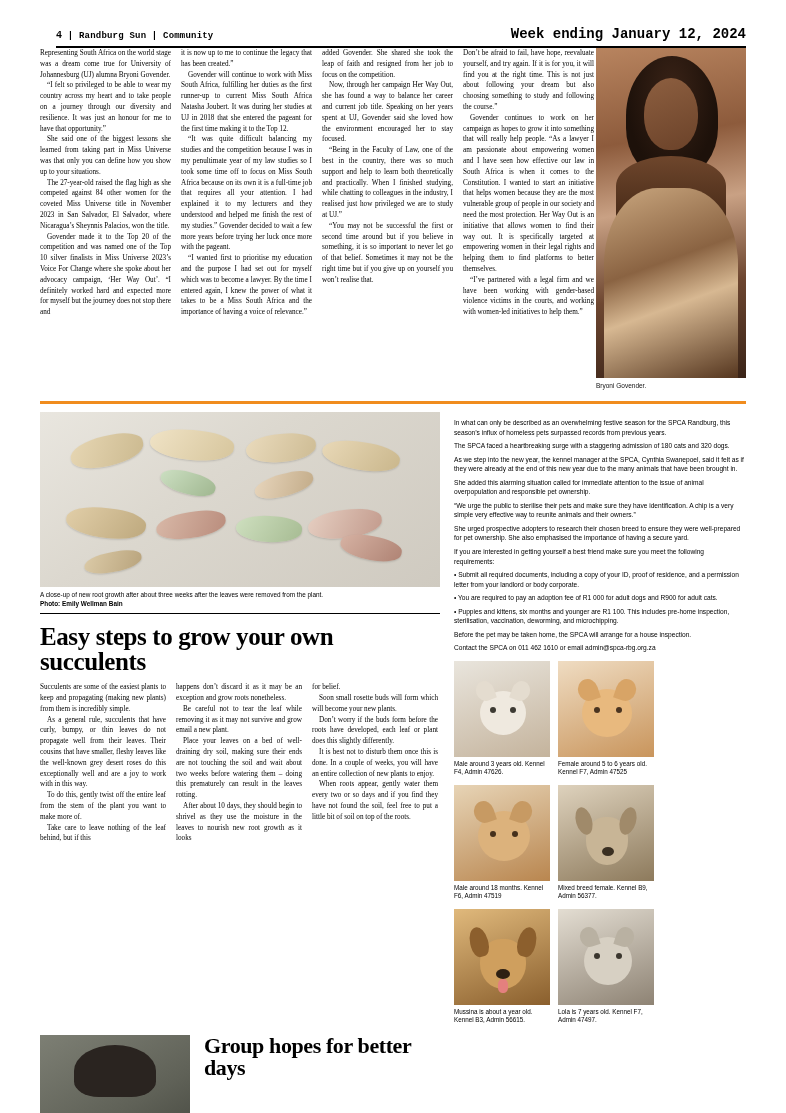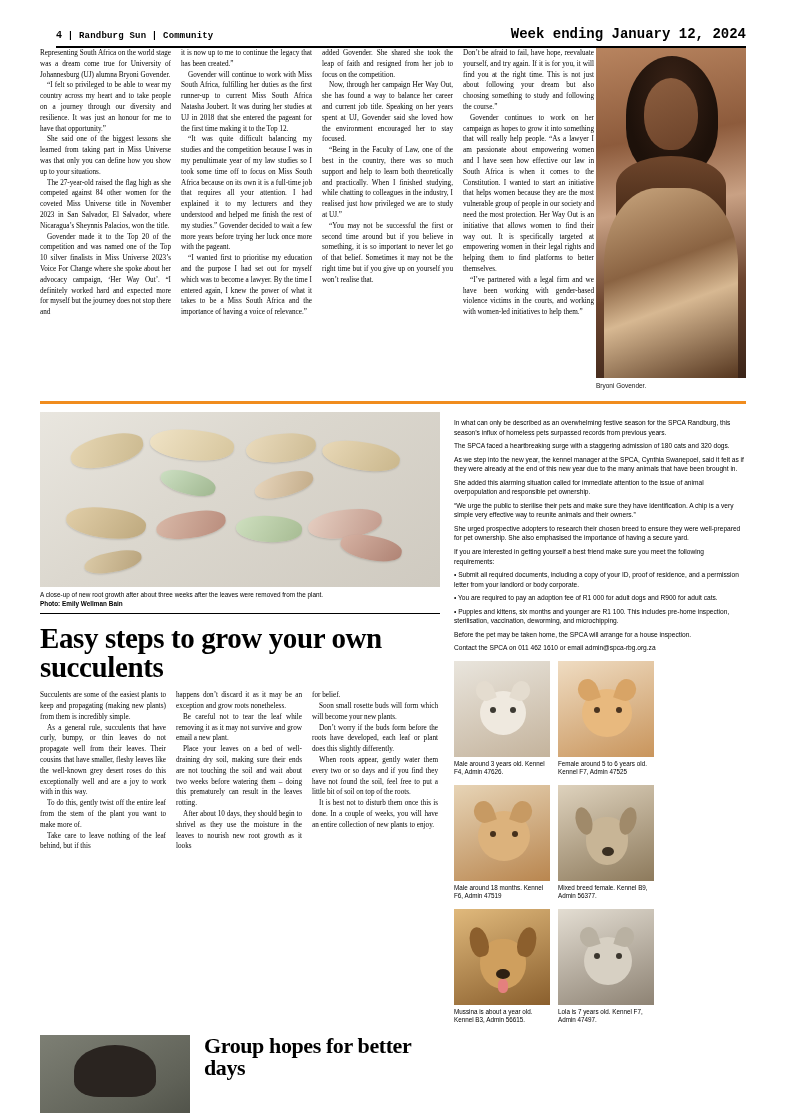--- a/index.html
+++ b/index.html
@@ -102,21 +102,21 @@
   }
   .succ-cap {
     font-family: "Liberation Sans", sans-serif;
     font-size: 6.4px; line-height: 1.35; margin-top: 4px;
     border-bottom: 1px solid #000; padding-bottom: 5px;
   }
   .succ-cap b { font-weight: bold; }
 
   h2.sub-headline {
     font-family: "Liberation Serif", serif;
-    font-weight: bold; font-size: 29px; line-height: 1;
+    font-weight: bold; font-size: 25px; line-height: 1;
     margin: 10px 0 8px 0; letter-spacing: -0.4px;
   }
   .three-cols { display:flex; gap: 10px; }
   .three-cols .col3 { width: 126px; }
   .three-cols .col3 p {
     font-size: 7.2px; line-height: 1.5; text-align: justify; margin:0;
   }
   .three-cols .col3 p + p { text-indent: 7px; }
 
   
@@ -249,22 +249,22 @@
         <div class="col3">
           <p>happens don’t discard it as it may be an exception and grow roots nonetheless.</p>
           <p>Be careful not to tear the leaf while removing it as it may not survive and grow email a new plant.</p>
           <p>Place your leaves on a bed of well-draining dry soil, making sure their ends are not touching the soil and wait about two weeks before watering them – doing this prematurely can result in the leaves rotting.</p>
           <p>After about 10 days, they should begin to shrivel as they use the moisture in the leaves to nourish new root growth as it looks</p>
         </div>
         <div class="col3">
           <p>for belief.</p>
           <p>Soon small rosette buds will form which will become your new plants.</p>
           <p>Don’t worry if the buds form before the roots have developed, each leaf or plant does this slightly differently.</p>
+          <p>It is best not to disturb them once this is done. In a couple of weeks, you will have an entire collection of new plants to enjoy.</p>
           <p>When roots appear, gently water them every two or so days and if you find they have not found the soil, feel free to put a little bit of soil on top of the roots.</p>
-          <p>It is best not to disturb them once this is done. In a couple of weeks, you will have an entire collection of new plants to enjoy.</p>
         </div>
       </div>
     </div>
 
     <div class="mid-right">
       <div class="adopt-body">
         <p>In what can only be described as an overwhelming festive season for the SPCA Randburg, this season’s influx of homeless pets surpassed records from previous years.</p>
         <p>The SPCA faced a heartbreaking surge with a staggering admission of 180 cats and 320 dogs.</p>
         <p>As we step into the new year, the kennel manager at the SPCA, Cynthia Swanepoel, said it felt as if they were already at the end of this new year due to the many animals that have been brought in.</p>
         <p>She added this alarming situation called for immediate attention to the issue of animal overpopulation and responsible pet ownership.</p>

